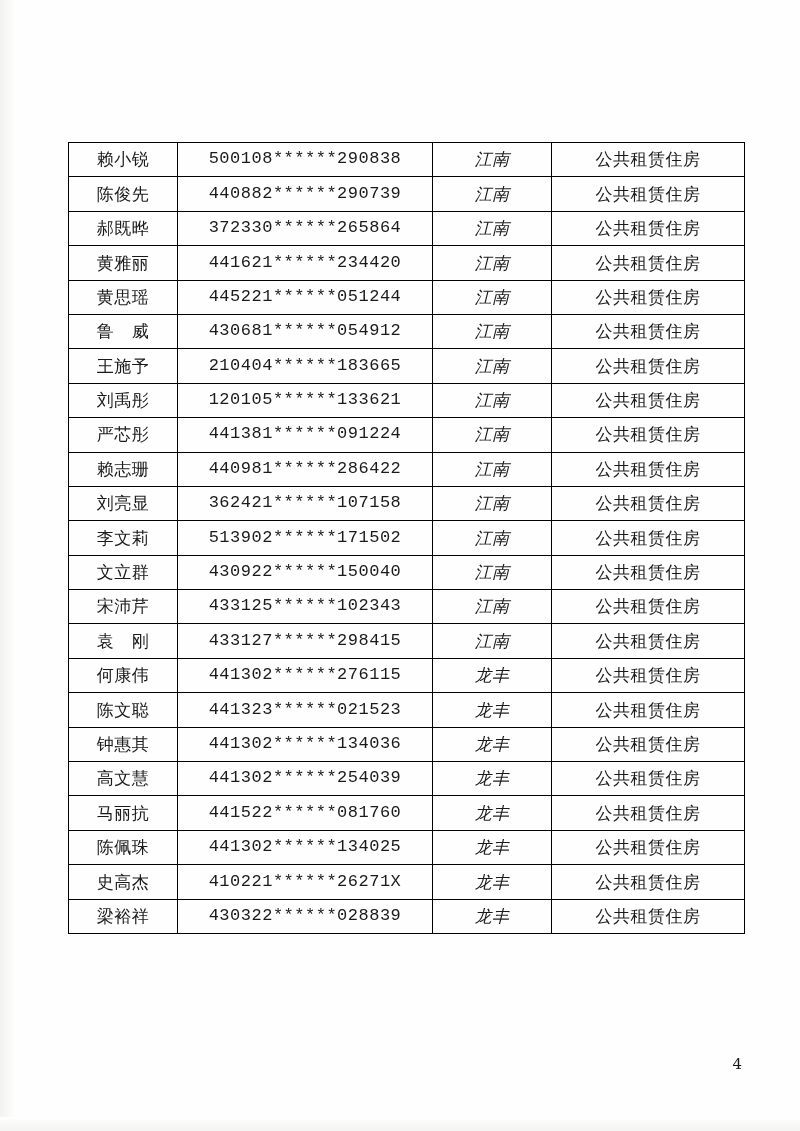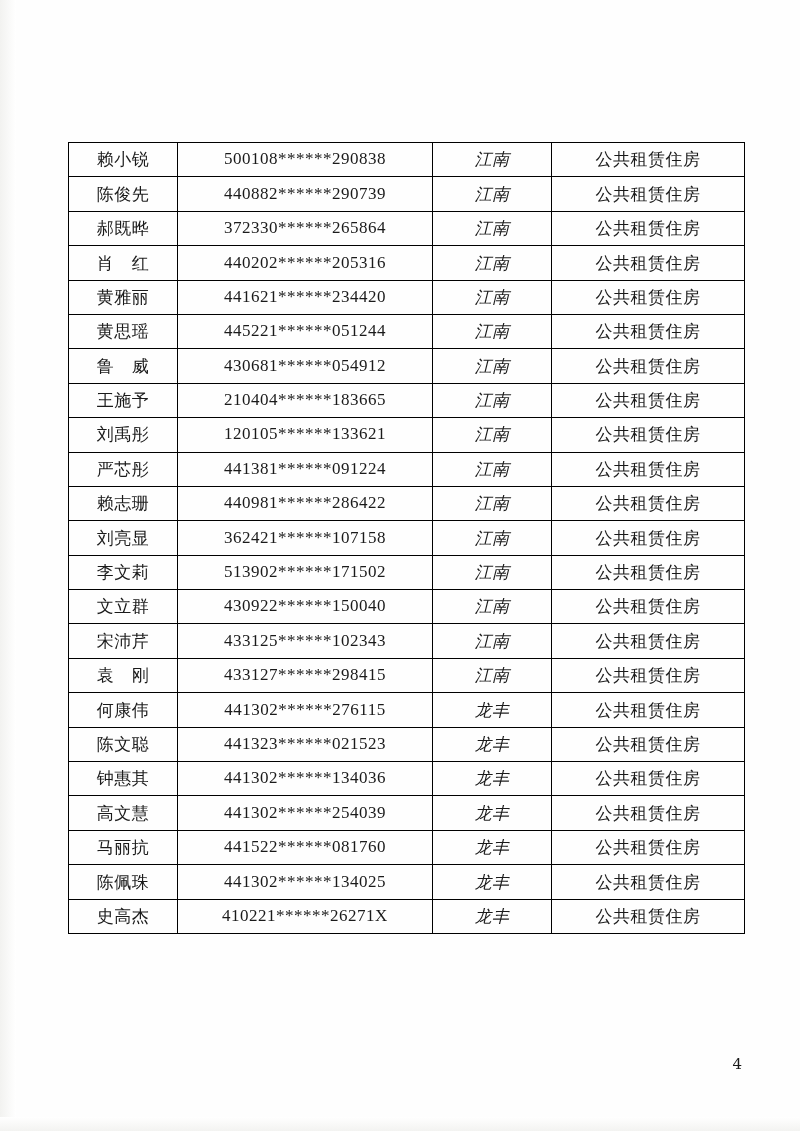--- a/index.html
+++ b/index.html
@@ -45,21 +45,21 @@
     letter-spacing: 0.5px;
   }
   td.col-name {
     width: 108px;
     font-size: 17.5px;
     letter-spacing: 2px;
     border-radius: 13px;
   }
   td.col-id {
     width: 254px;
-    font-family: Liberation Serif, serif;
+    font-family: Liberation Mono, monospace;
     font-size: 16px;
     letter-spacing: 0.2px;
   }
   td.col-area {
     width: 118px;
     font-size: 17.5px;
     letter-spacing: 1px;
     font-style: italic;
   }
   td.col-type {
@@ -111,26 +111,20 @@
             <td class="col-area">江南</td>
             <td class="col-type">公共租赁住房</td>
           </tr>
           <tr>
             <td class="col-name">郝既晔</td>
             <td class="col-id">372330******265864</td>
             <td class="col-area">江南</td>
             <td class="col-type">公共租赁住房</td>
           </tr>
           <tr>
-            <td class="col-name">肖　红</td>
-            <td class="col-id">440202******205316</td>
-            <td class="col-area">江南</td>
-            <td class="col-type">公共租赁住房</td>
-          </tr>
-          <tr>
             <td class="col-name">黄雅丽</td>
             <td class="col-id">441621******234420</td>
             <td class="col-area">江南</td>
             <td class="col-type">公共租赁住房</td>
           </tr>
           <tr>
             <td class="col-name">黄思瑶</td>
             <td class="col-id">445221******051244</td>
             <td class="col-area">江南</td>
             <td class="col-type">公共租赁住房</td>
@@ -227,20 +221,26 @@
           </tr>
           <tr>
             <td class="col-name">陈佩珠</td>
             <td class="col-id">441302******134025</td>
             <td class="col-area">龙丰</td>
             <td class="col-type">公共租赁住房</td>
           </tr>
           <tr>
             <td class="col-name">史高杰</td>
             <td class="col-id">410221******26271X</td>
+            <td class="col-area">龙丰</td>
+            <td class="col-type">公共租赁住房</td>
+          </tr>
+          <tr>
+            <td class="col-name">梁裕祥</td>
+            <td class="col-id">430322******028839</td>
             <td class="col-area">龙丰</td>
             <td class="col-type">公共租赁住房</td>
           </tr>
         </tbody>
     </table>
   </div>
 
   <div class="page-number">4</div>
 </div>
 

